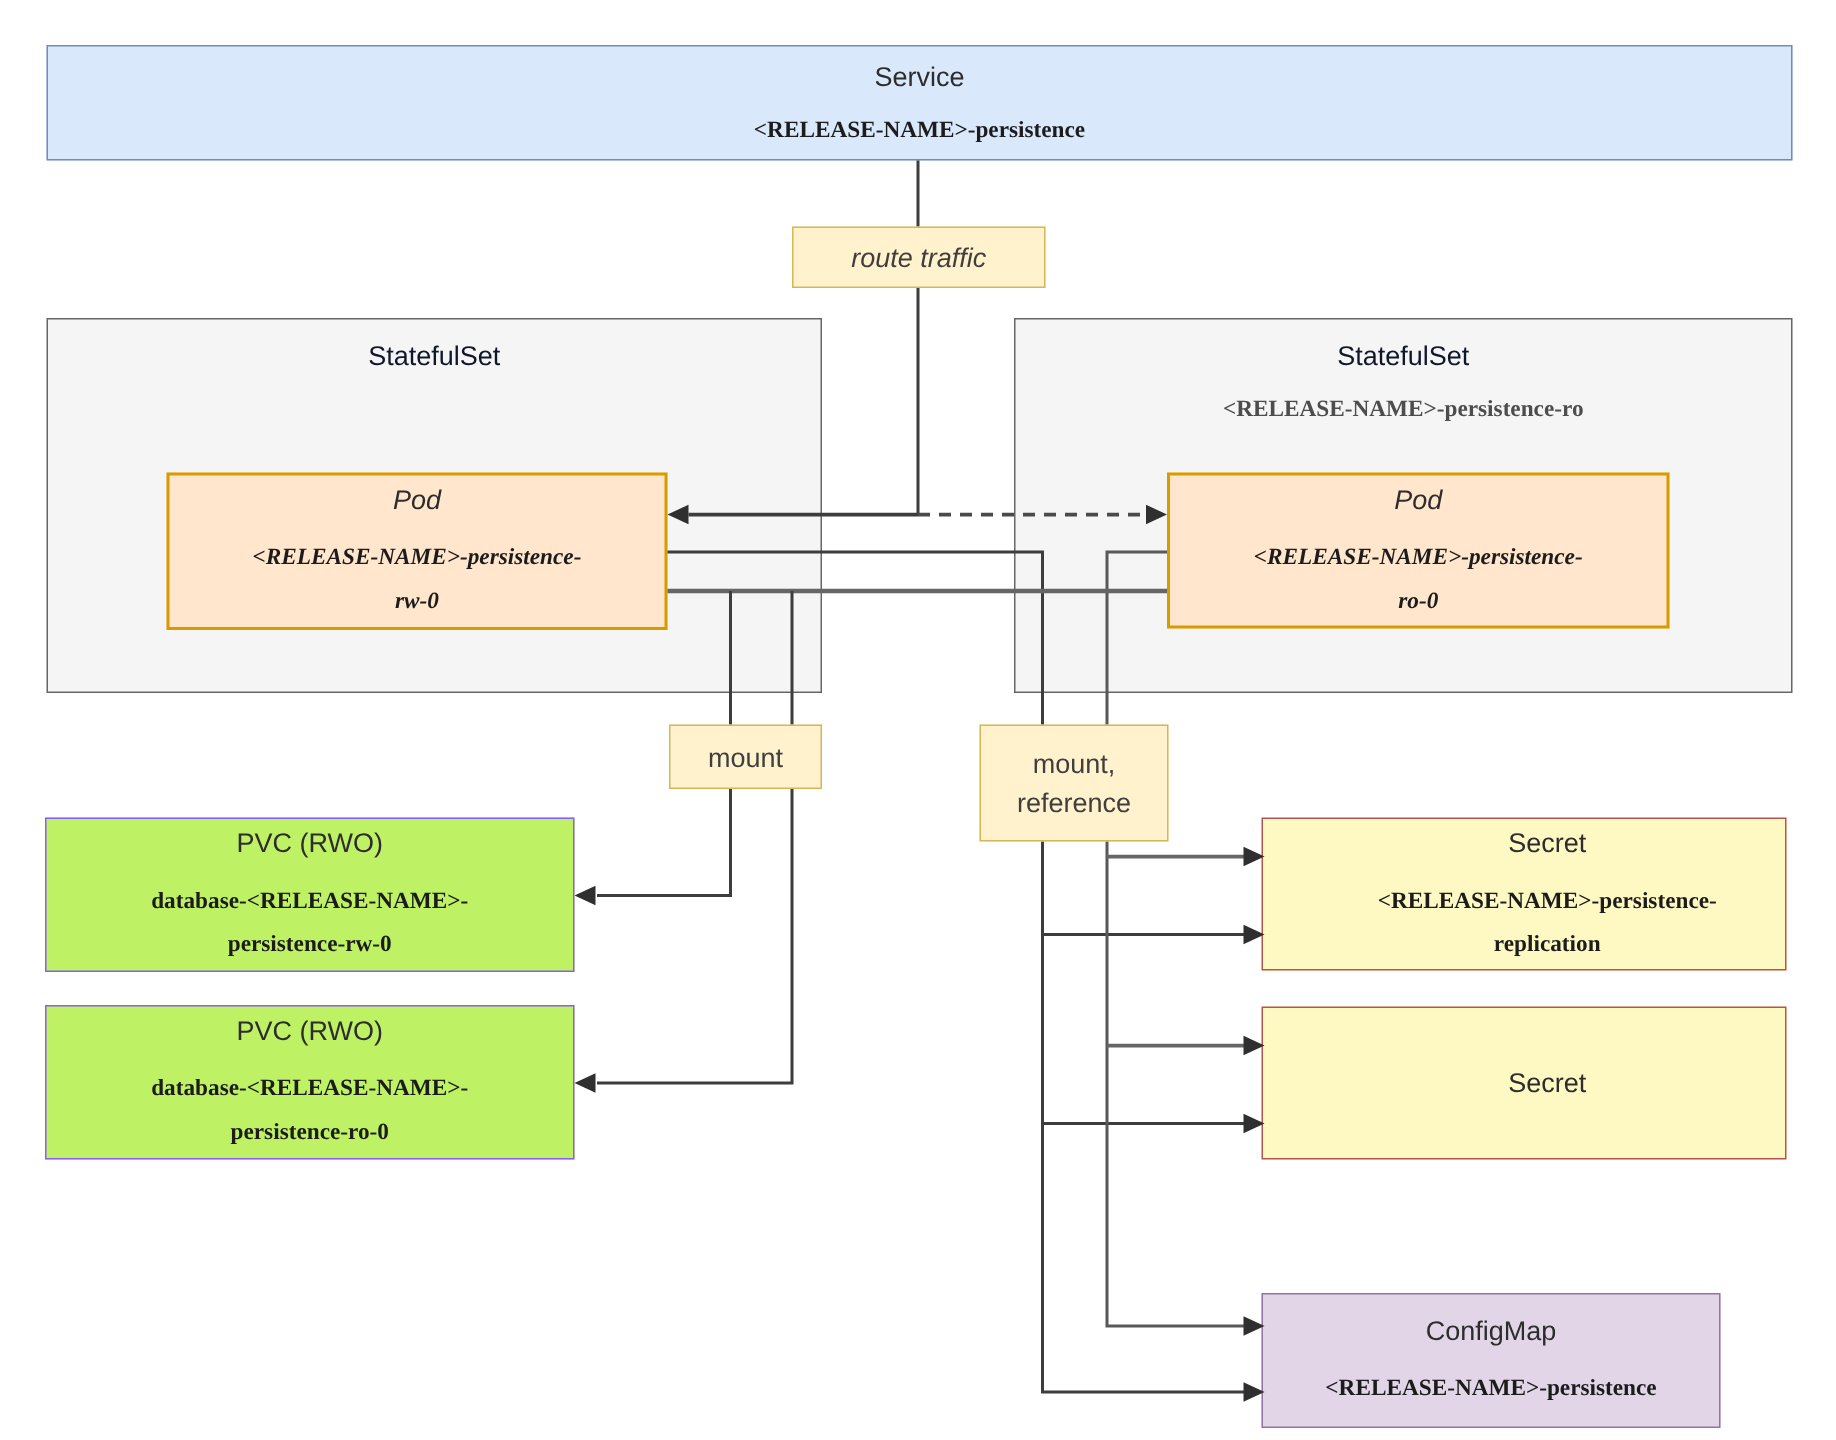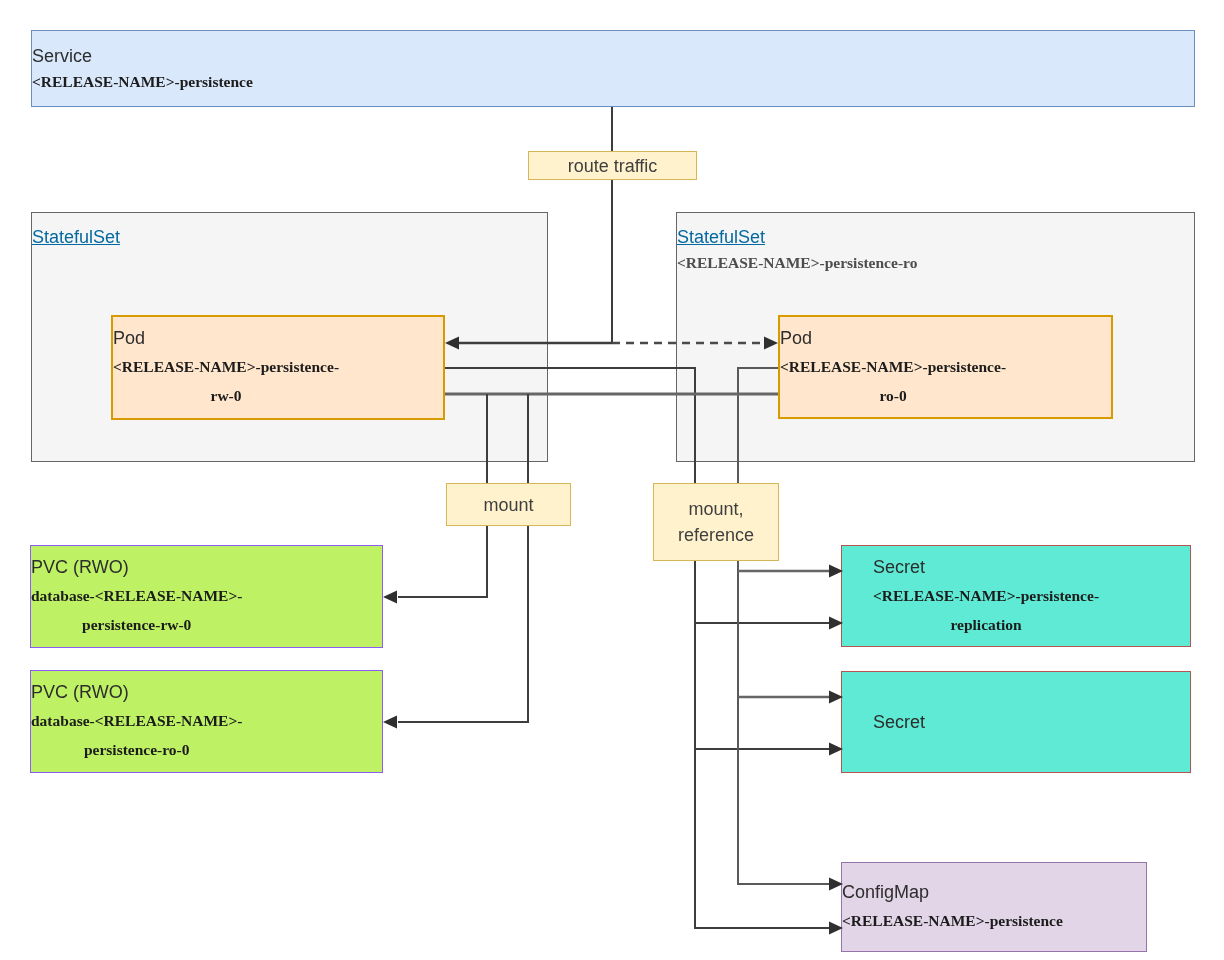--- a/index.html
+++ b/index.html
@@ -2,36 +2,36 @@
 <html><head>
 <meta charset="utf-8">
 <style>
   html,body{margin:0;padding:0;background:#ffffff;}
   #canvas{
     position:relative;width:1224px;height:960px;background:#ffffff;overflow:hidden;
     font-family:"Liberation Sans","DejaVu Sans",sans-serif;
   }
   .node{
     position:absolute;box-sizing:border-box;display:flex;flex-direction:column;
-    align-items:flex-start;justify-content:center;text-align:center;z-index:1;
+    align-items:center;justify-content:center;text-align:center;z-index:1;gap:10px;
   }
   .node .title{
     font-size:18px;line-height:27px;color:#2d2d2d;white-space:pre-line;
   }
   .node .rname{
     font-family:"Liberation Serif","DejaVu Serif",serif;font-weight:bold;
     font-size:15.5px;line-height:29px;color:#1c1c1c;white-space:pre-line;
   }
   .service{background:#dae8fc;border:1px solid #6c8ebf;}
   .statefulset{background:#f5f5f5;border:1px solid #666666;justify-content:flex-start;padding-top:11px;}
-  .statefulset .title{color:#0369a1;line-height:26px;text-decoration:underline;}
+  .statefulset .title{color:#0f172a;line-height:26px;}
   .statefulset .rname{color:#4d4d4d;line-height:26px;}
-  .pod{background:#ffe6cc;border:2px solid #d79b00;}
+  .pod{background:#ffe6cc;border:2px solid #d79b00;font-style:italic;}
   .pvc{background:#bef264;border:1px solid #8b5cf6;}
-  .secret{background:#5eead4;border:1.5px solid #b85450;padding-left:31px;}
+  .secret{background:#fef9c3;border:1.5px solid #b85450;padding-left:31px;}
   .configmap{background:#e1d5e7;border:1.5px solid #9673a6;}
   .edge-label{
     position:absolute;box-sizing:border-box;background:#fff2cc;border:1px solid #d6b656;
     display:flex;align-items:center;justify-content:center;text-align:center;
     font-size:18px;line-height:26px;color:#3f3f3f;white-space:pre-line;z-index:3;
   }
   svg.wires{position:absolute;left:0;top:0;z-index:2;pointer-events:none;}
   svg.wires path{fill:none;}
 </style>
 </head>
@@ -118,20 +118,20 @@
 
     <path d="M445 394 L778 394" stroke="#666666" stroke-width="3"></path>
 
     <path d="M487 394 L487 597 L398 597" stroke="#3d3d3d" stroke-width="2"></path>
     <polygon points="383,597 397,590.5 397,603.5" fill="#2f2f2f"></polygon>
 
     <path d="M528 394 L528 722 L398 722" stroke="#3d3d3d" stroke-width="2"></path>
     <polygon points="383,722 397,715.5 397,728.5" fill="#2f2f2f"></polygon>
   </svg>
 
-  <div class="edge-label" style="left:528px;top:151px;width:169px;height:29px;">route traffic</div>
+  <div class="edge-label" style="left:528px;top:151px;width:169px;height:41px;font-style:italic;">route traffic</div>
 
-  <div class="edge-label" style="left:446px;top:483px;width:125px;height:43px;">mount</div>
+  <div class="edge-label" style="left:446px;top:483px;width:102px;height:43px;">mount</div>
 
   <div class="edge-label" style="left:653px;top:483px;width:126px;height:78px;">mount,
 reference</div>
 
 </div>
 
 </body></html>

